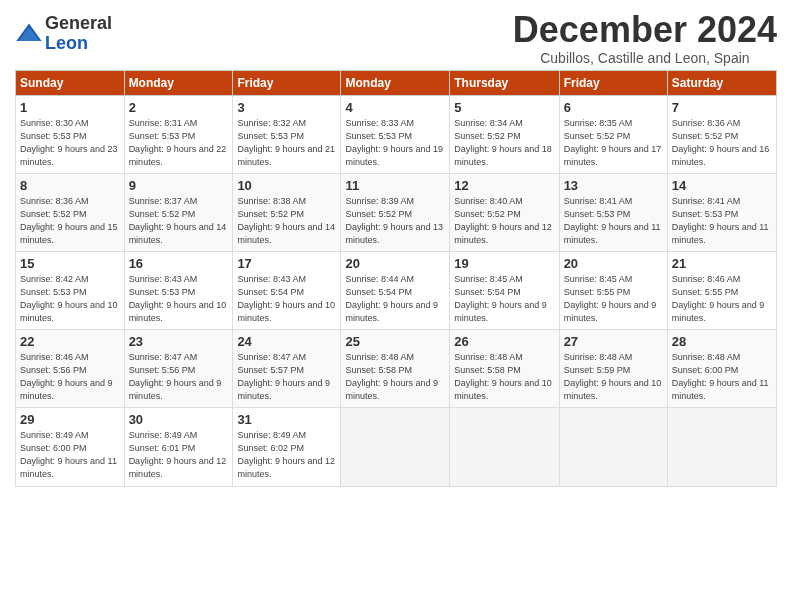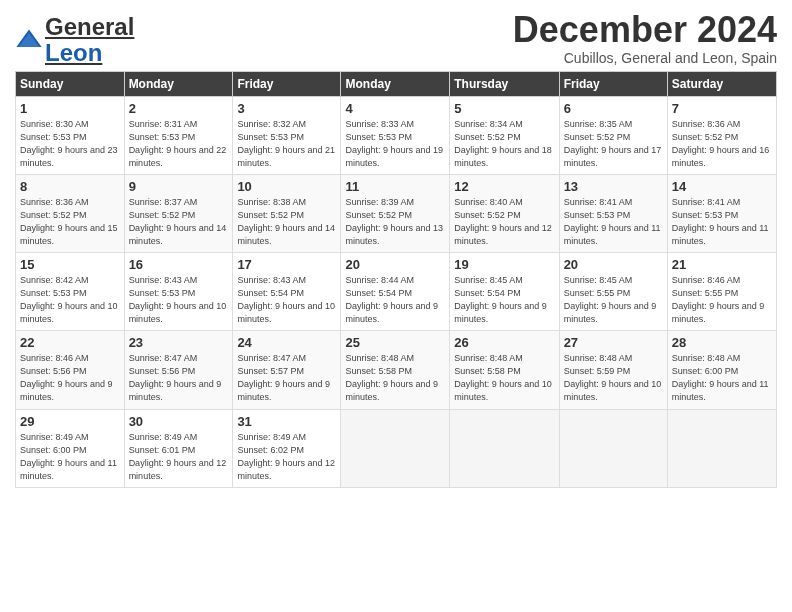--- a/index.html
+++ b/index.html
@@ -19,52 +19,51 @@
       justify-content: space-between;
       align-items: flex-start;
       margin-bottom: 4px;
     }
     .logo {
       display: flex;
       align-items: center;
       margin-top: 4px;
     }
     .logo-text {
-      font-size: 24px;
+      font-size: 18px;
       font-weight: bold;
       color: #333;
       line-height: 1.1;
-      text-decoration: underline;
     }
     .logo-text .blue { color: #1a5cb0; }
     .logo-icon {
       width: 28px;
       height: 28px;
       margin-right: 2px;
     }
     .title-block {
-      text-align: right;
+      text-align: center;
     }
     .month-title {
       font-size: 36px;
       font-weight: bold;
       color: #333;
       line-height: 1.1;
     }
     .location {
       font-size: 14px;
       color: #555;
     }
     table {
       width: 100%;
       border-collapse: collapse;
       font-size: 9.5px;
     }
     th {
-      background-color: #404040;
+      background-color: #c2410c;
       color: #fff;
       padding: 5px 4px;
       text-align: left;
       font-size: 12px;
       font-weight: bold;
       border: 1px solid #ccc;
     }
     td {
       vertical-align: top;
       padding: 4px 4px;
@@ -103,21 +102,21 @@
         <polygon points="20,5 38,30 2,30" fill="#1a5cb0"></polygon>
         <polygon points="20,10 35,30 5,30" fill="#4a90d9" opacity="0.5"></polygon>
       </svg>
       <div class="logo-text">
         <div>General</div>
         <div class="blue">Leon</div>
       </div>
     </div>
     <div class="title-block">
       <div class="month-title">December 2024</div>
-      <div class="location">Cubillos, General and Leon, Spain</div>
+      <div class="location">Cubillos, Castille and Leon, Spain</div>
     </div>
   </div>
 
   <table>
     <thead>
       <tr>
         <th>Sunday</th>
         <th>Monday</th>
         <th>Friday</th>
         <th>Monday</th>

